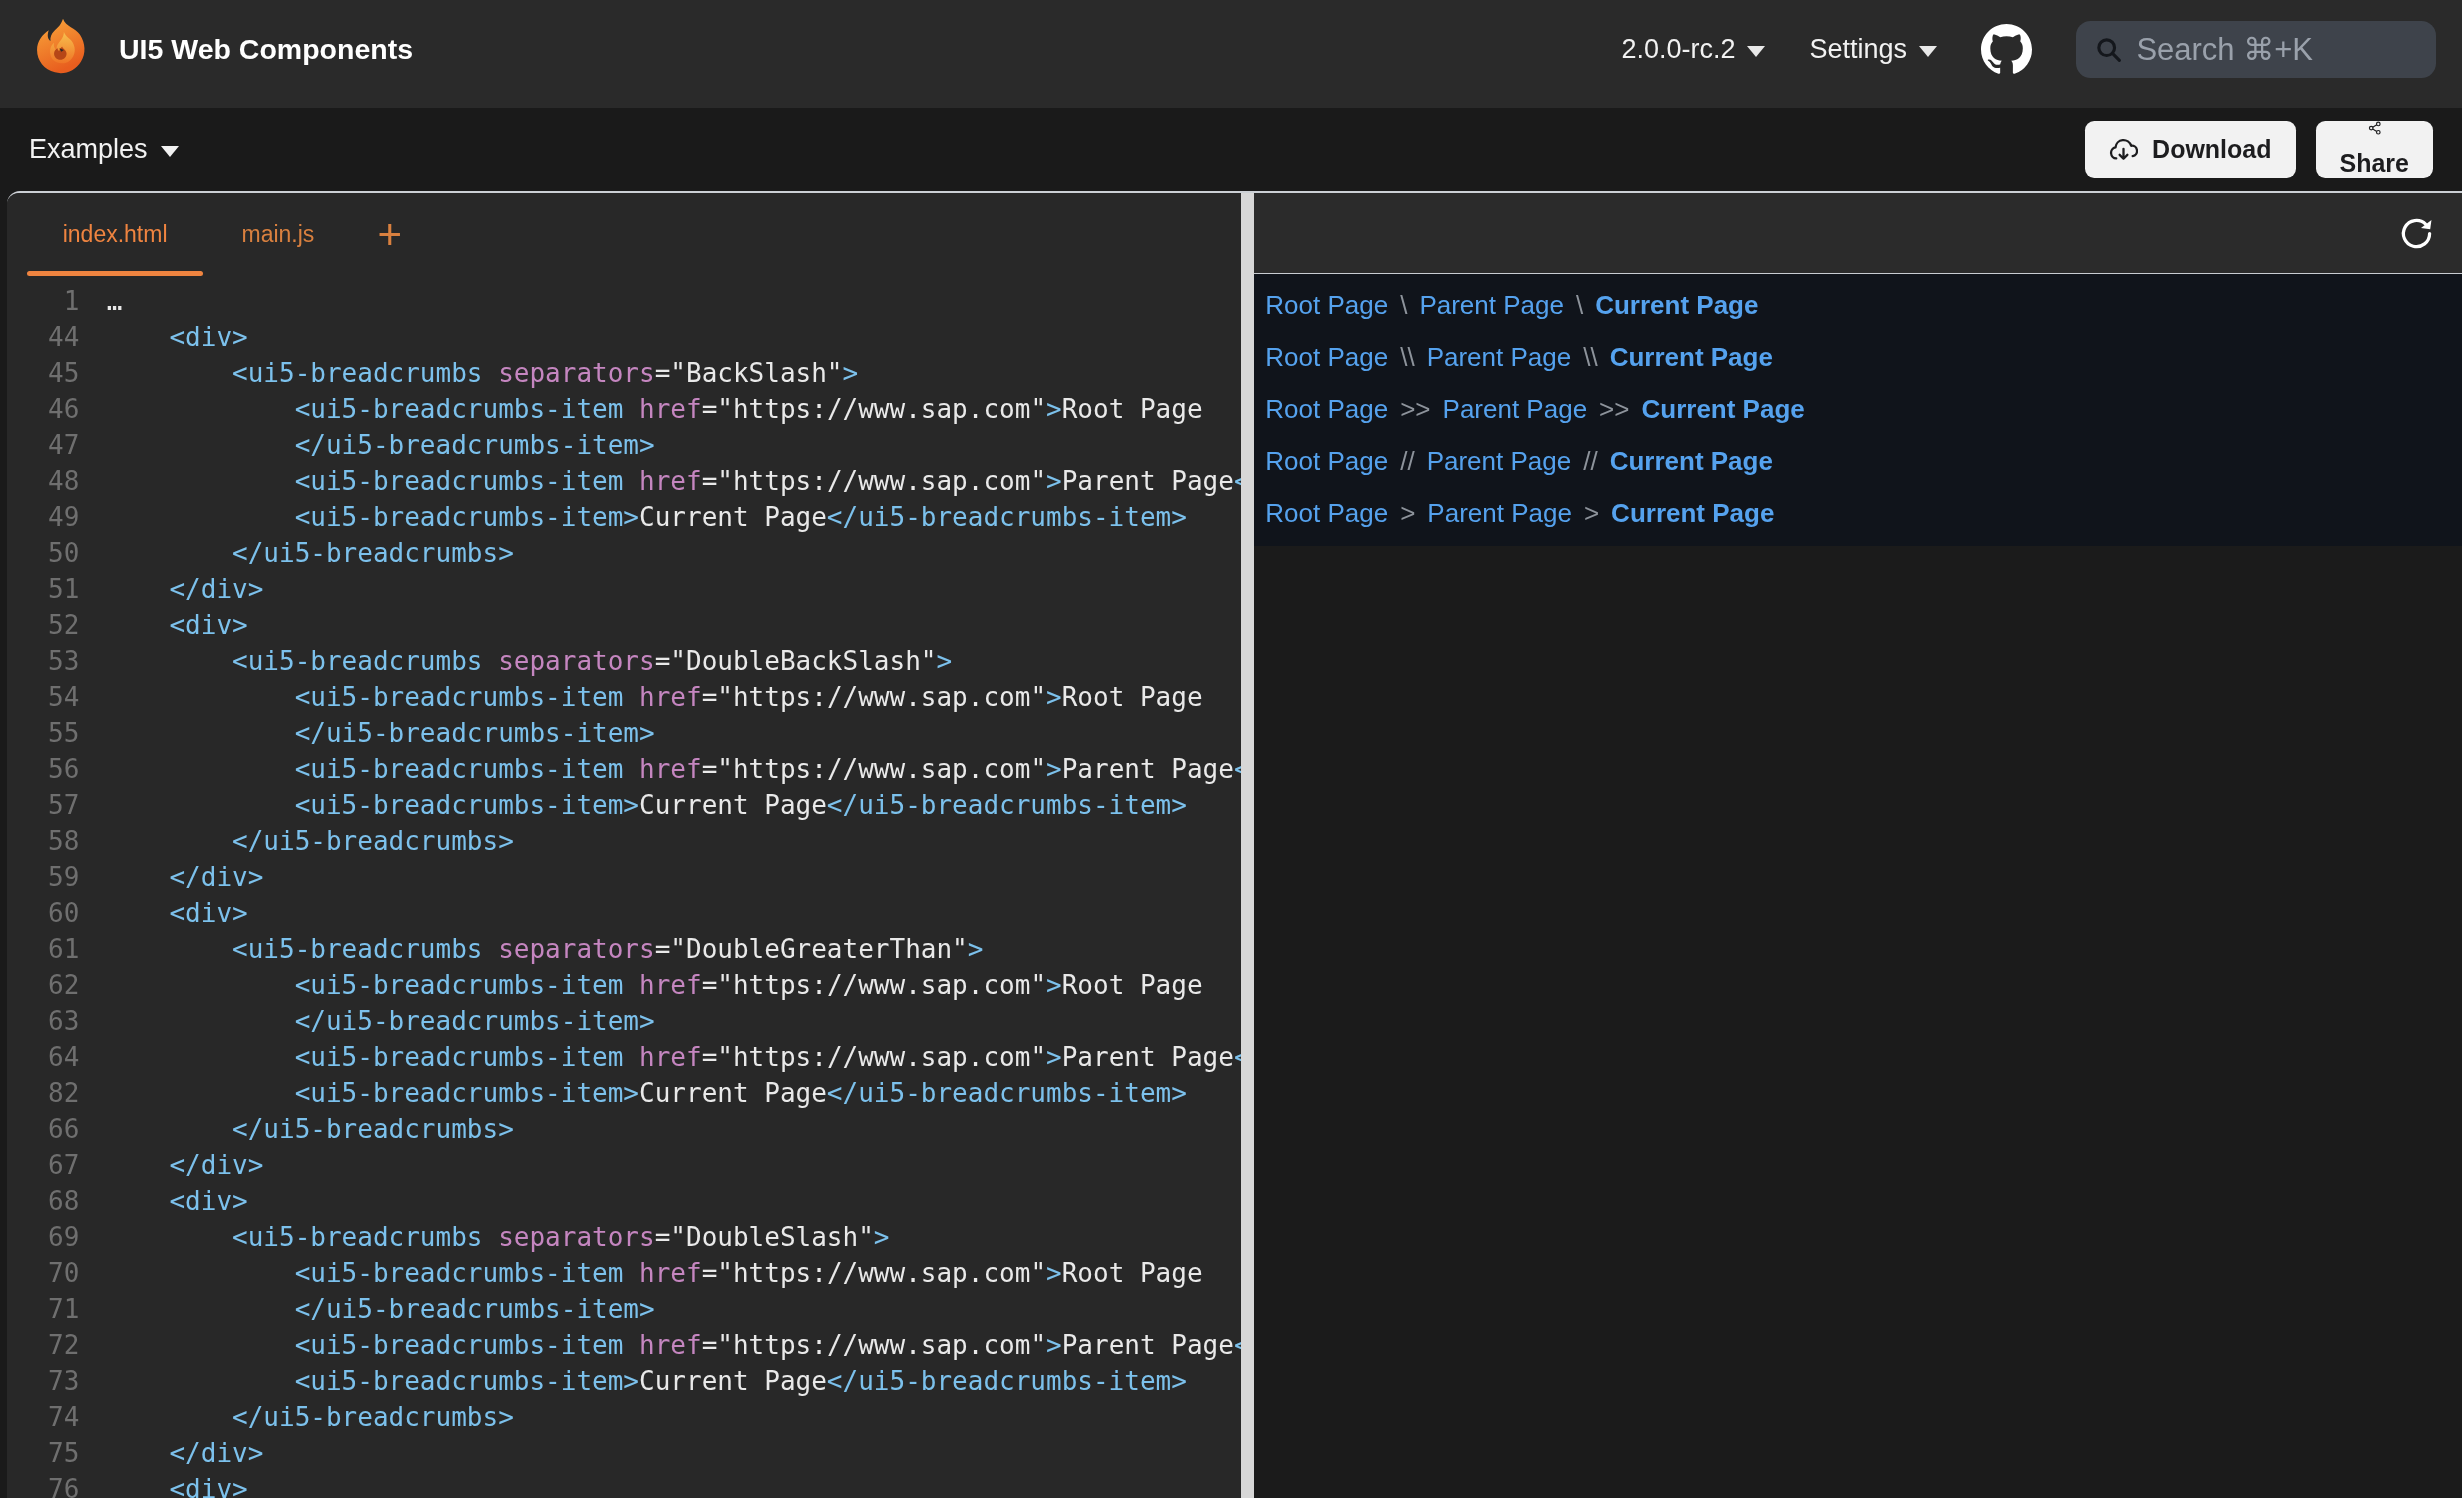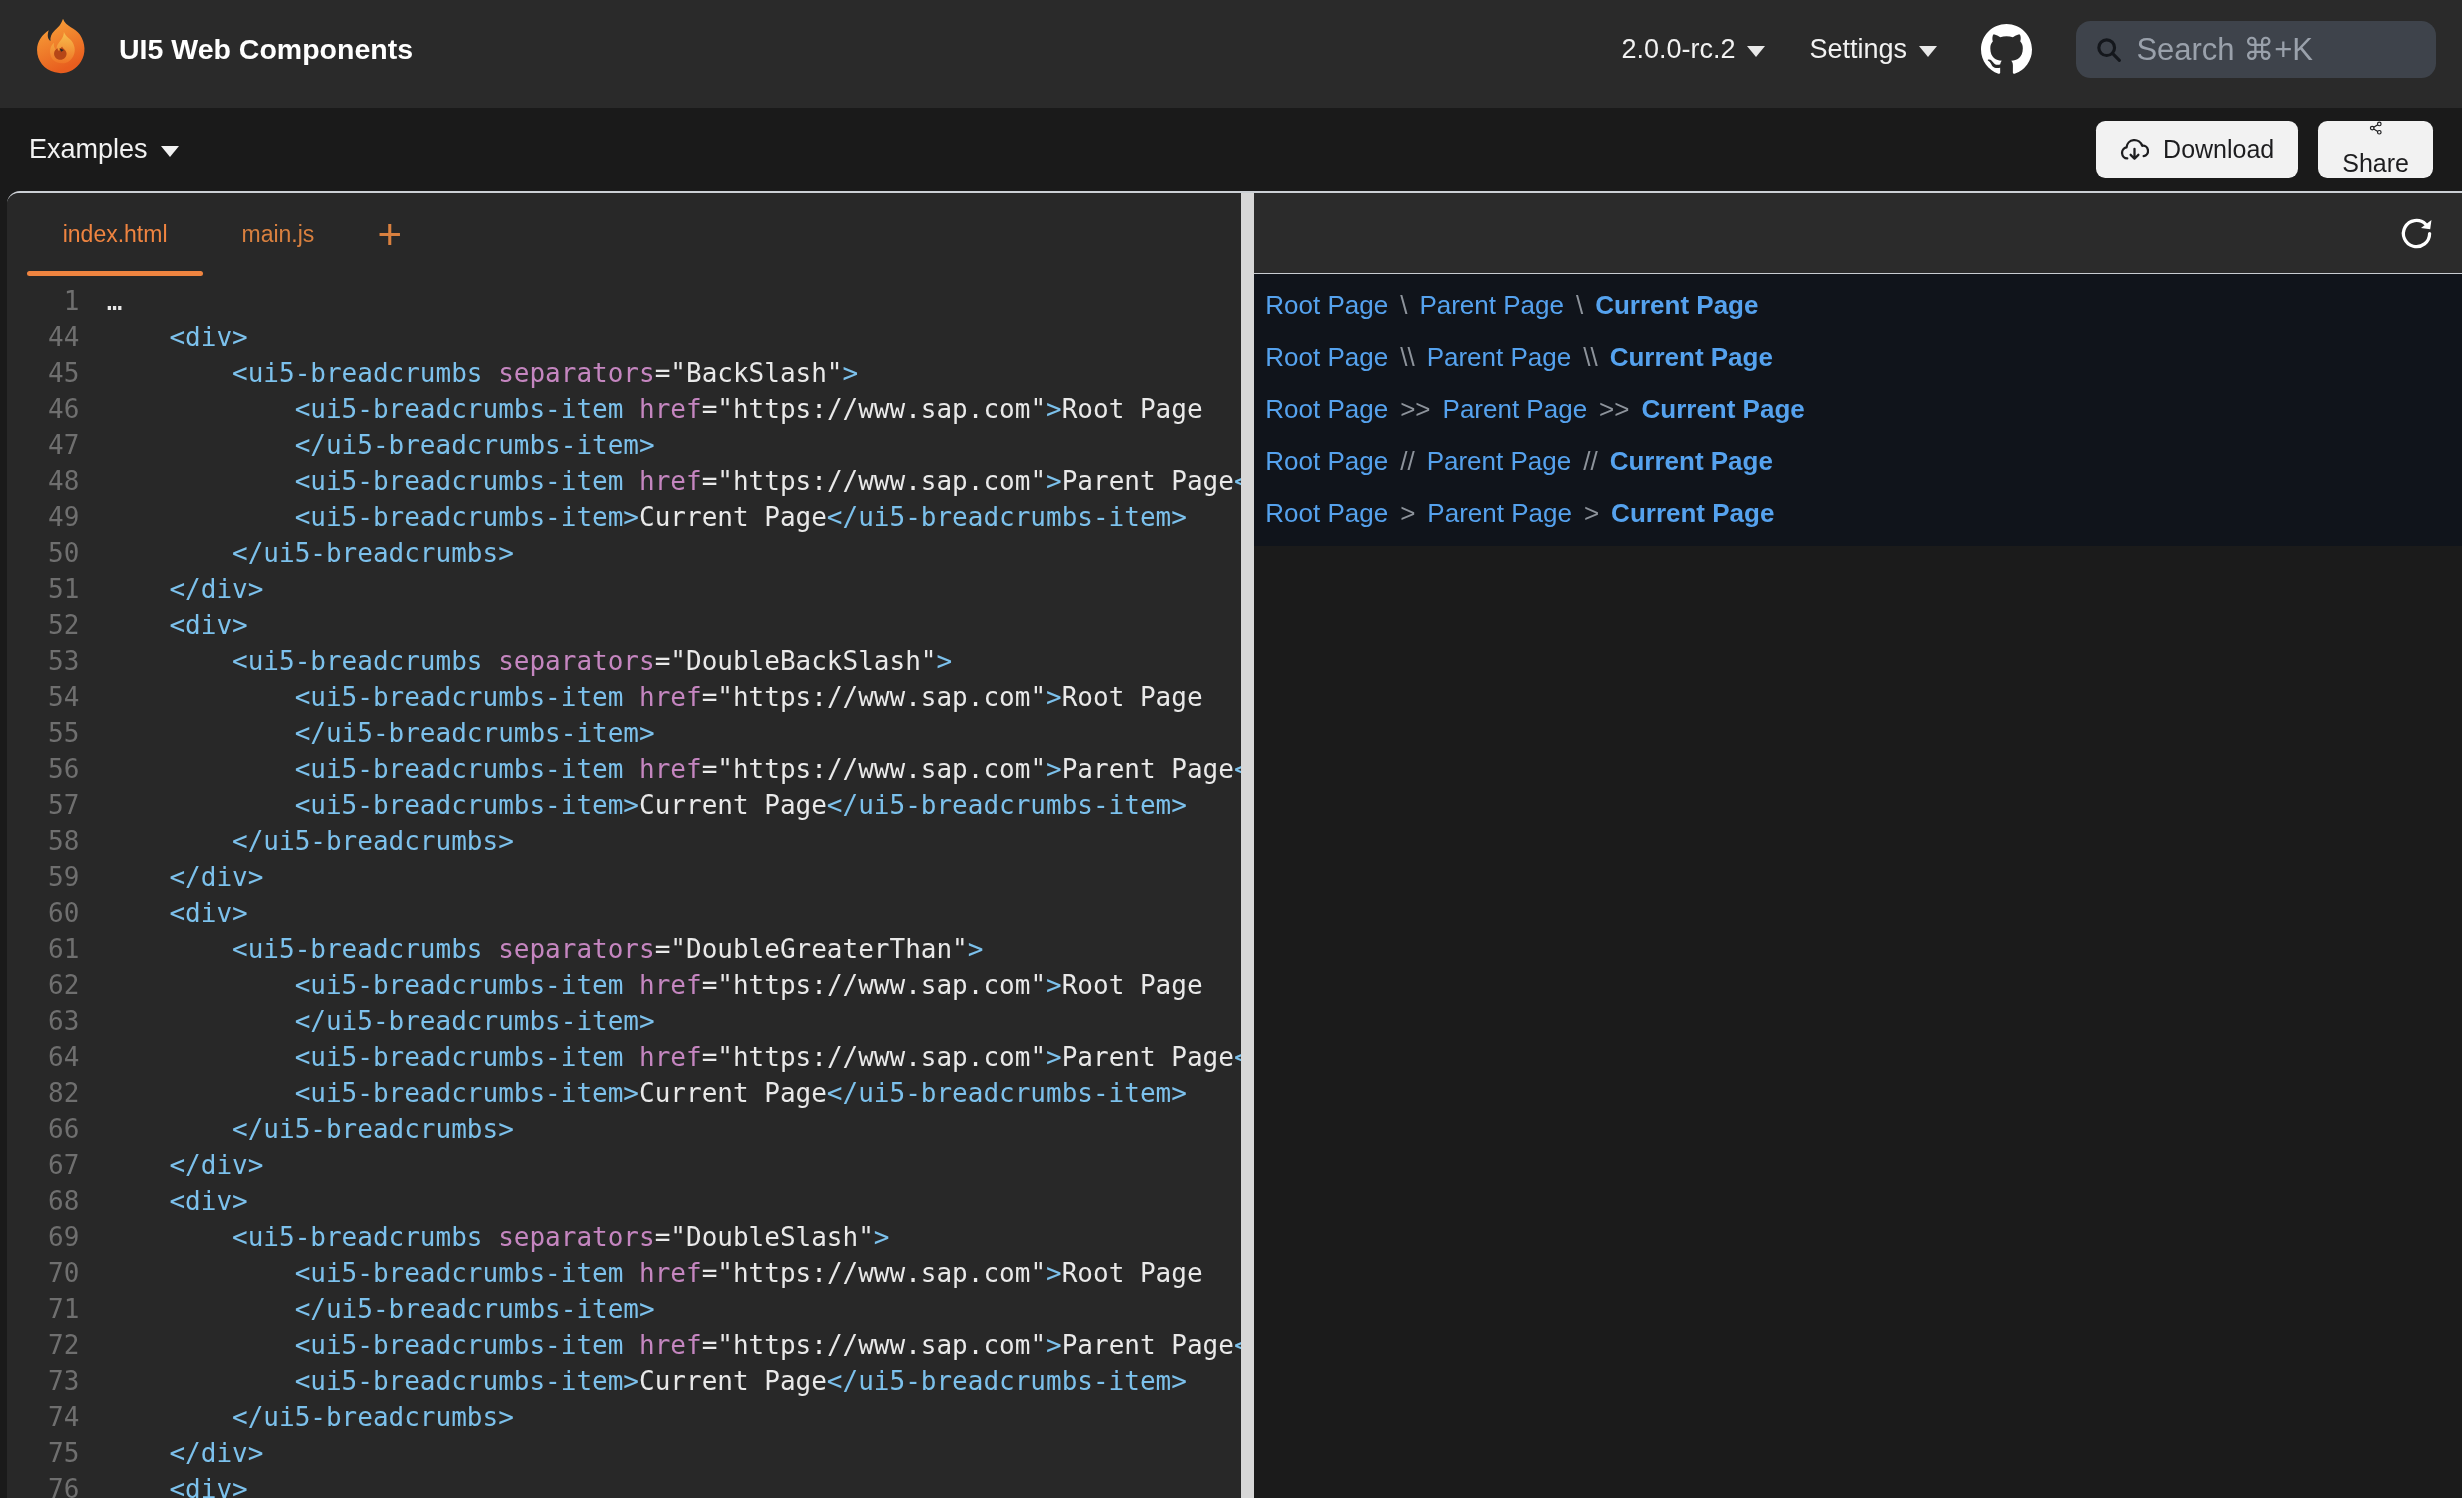--- a/index.html
+++ b/index.html
@@ -26,21 +26,21 @@
   .search-pill input { flex:1; background:transparent; border:none; outline:none;
                        font-size:31px; color:#e3e7ec; font-family:"Liberation Sans", "DejaVu Sans", sans-serif; }
   .search-pill input::placeholder { color:#9aa1ab; }
 
   
   .toolbar { height:83px; background:#1a1a1a; display:flex; align-items:center; padding:16px 29px; }
   .examples { display:flex; align-items:center; gap:13px; font-size:27px; color:#f2f2f2; cursor:pointer; }
   .examples .caret { border-top-color:#f2f2f2; }
   .toolbar-spacer { flex:1; }
   .btn { height:57px; background:#f2f2f2; color:#1d1d1f; border:none; border-radius:9.2px;
-         display:flex; align-items:center; gap:13.8px; padding:0 24px; font-size:25px; font-weight:400;
+         display:flex; align-items:center; gap:13.8px; padding:0 24px; font-size:25px; font-weight:700;
          font-family:"Liberation Sans", "DejaVu Sans", sans-serif; cursor:pointer; }
   .btn + .btn { margin-left:20px;flex-direction:column; }
 
   
   .panel { position:absolute; left:7.3px; right:0; top:191px; bottom:0;
            border-top:2.8px solid #ccd0d5; border-top-left-radius:13px;
            display:flex; overflow:hidden; background:#282828; }
 
   .editor { width:1234px; flex:none; display:flex; flex-direction:column; background:#282828; }
   .tabbar { height:83px; flex:none; display:flex; align-items:stretch; padding-left:18.4px; }

